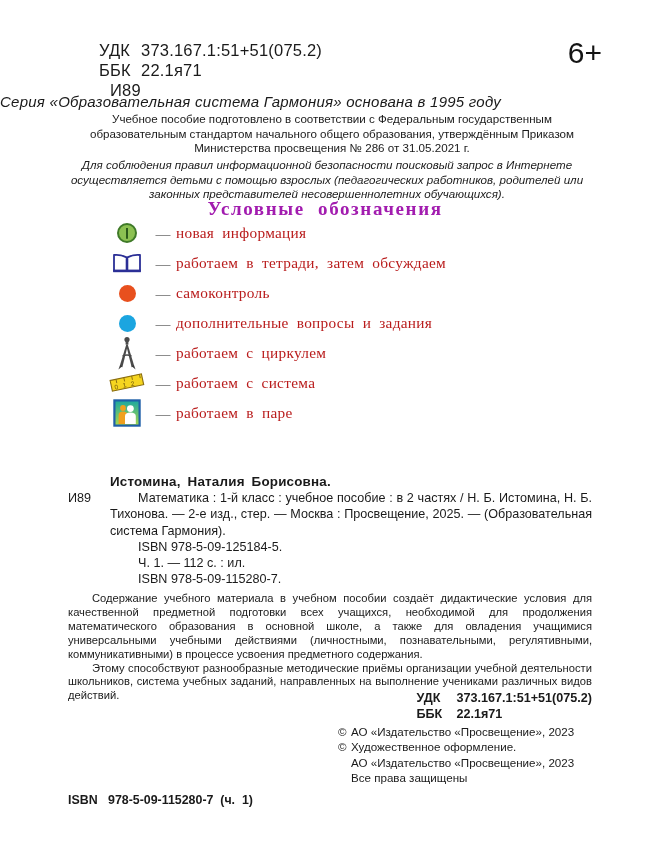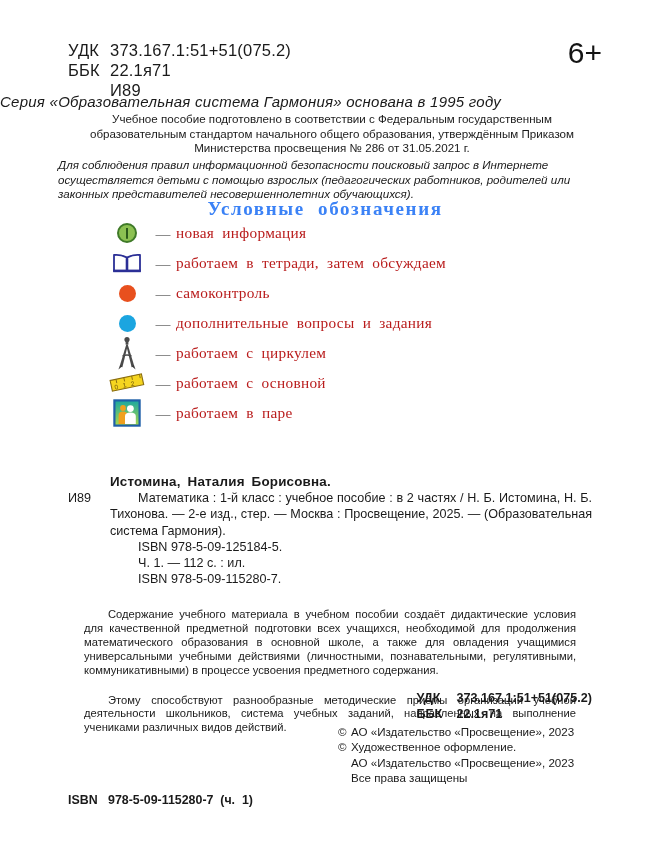--- a/index.html
+++ b/index.html
@@ -25,21 +25,21 @@
   
   .udk-block {
     position: absolute;
     left: 68px;
     top: 40px;
     font-size: 16.5px;
     line-height: 20px;
     letter-spacing: 0.2px;
   }
   .udk-row { white-space: pre; }
-  .udk-key { display: inline-block; min-width: 42px; }
+  .udk-key { display: inline-block; min-width: 42px; margin-left: 31px; }
   .udk-ind { padding-left: 42px; }
 
   .age-mark {
     position: absolute;
     right: 48px;
     top: 38px;
     font-size: 30px;
     line-height: 1;
     letter-spacing: 0px;
     color: #141414;
@@ -62,38 +62,38 @@
     top: 112px;
     text-align: center;
     font-size: 11.6px;
     line-height: 14.6px;
   }
   .safety-note {
     position: absolute;
     left: 58px;
     right: 54px;
     top: 158px;
-    text-align: left;
+    text-align: center;
     font-style: italic;
     font-size: 11.6px;
     line-height: 14.6px;
   }
 
   
   .legend-title {
     position: absolute;
     left: 0; right: 0;
     top: 198px;
     text-align: center;
     font-family: "Liberation Serif", serif;
     font-weight: bold;
     font-size: 19px;
     letter-spacing: 1.6px;
     word-spacing: 7px;
-    color: #3b82f6;
+    color: #a21caf;
   }
   .legend {
     position: absolute;
     left: 104px;
     top: 218px;
     width: 470px;
   }
   .legend-row {
     display: flex;
     align-items: center;
@@ -190,21 +190,21 @@
   
   .annotation {
     position: absolute;
     left: 68px;
     right: 58px;
     top: 592px;
     font-size: 11.2px;
     line-height: 13.9px;
     text-align: justify;
   }
-  .annotation p { margin: 16px; text-indent: 24px; }
+  .annotation p { margin: 0; text-indent: 24px; }
 
   
   .udk-bottom {
     position: absolute;
     right: 58px;
     top: 690px;
     font-weight: bold;
     font-size: 12.6px;
     line-height: 16px;
     text-align: left;
@@ -321,21 +321,21 @@
             <line x1="18" y1="6" x2="18" y2="10" stroke="#8a6d10" stroke-width="0.9"></line>
             <line x1="26" y1="6" x2="26" y2="10" stroke="#8a6d10" stroke-width="0.9"></line>
             <line x1="34" y1="6" x2="34" y2="10" stroke="#8a6d10" stroke-width="0.9"></line>
             <text x="7" y="16" font-family="Liberation Sans, sans-serif" font-size="6.4" fill="#6b5409">0</text>
             <text x="15.4" y="16" font-family="Liberation Sans, sans-serif" font-size="6.4" fill="#6b5409">1</text>
             <text x="23.6" y="16" font-family="Liberation Sans, sans-serif" font-size="6.4" fill="#6b5409">2</text>
           </g>
         </svg>
       </span>
       <span class="legend-dash">—</span>
-      <span class="legend-label">работаем  с  основной</span>
+      <span class="legend-label">работаем  с  система</span>
     </div>
 
     <div class="legend-row">
       <span class="legend-icon">
         <svg width="28" height="28" viewBox="0 0 28 28">
           <defs>
             <linearGradient id="pairbg" x1="0" y1="0" x2="0" y2="1">
               <stop offset="0%" stop-color="#1aa7a0"></stop>
               <stop offset="100%" stop-color="#a8d94a"></stop>
             </linearGradient>

